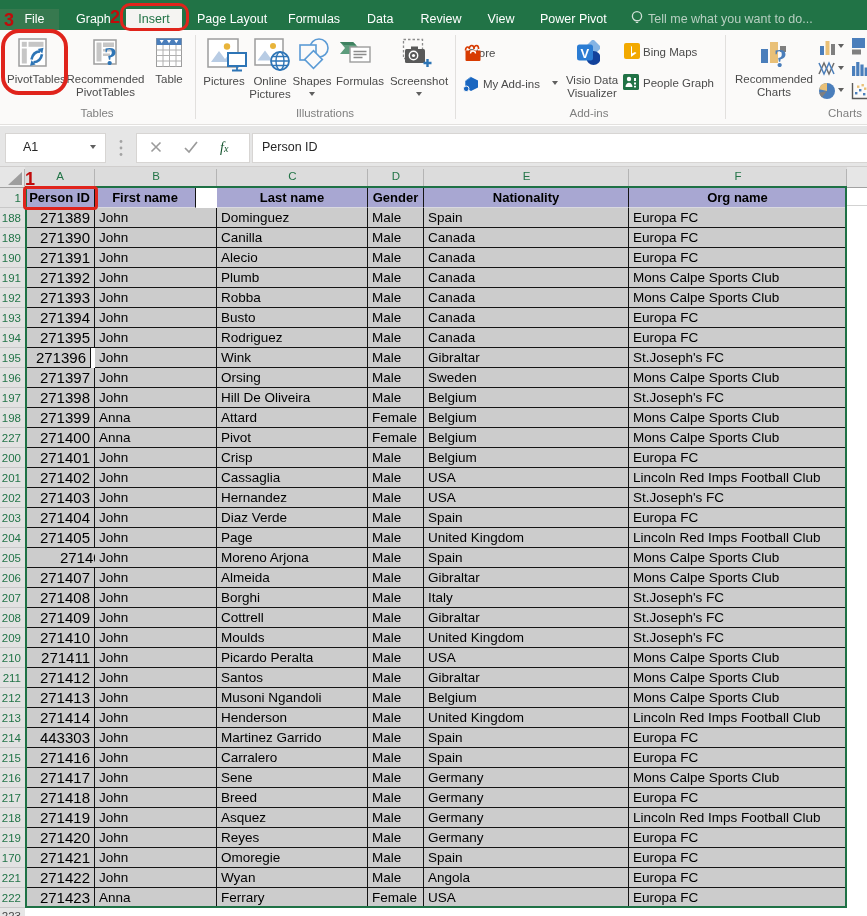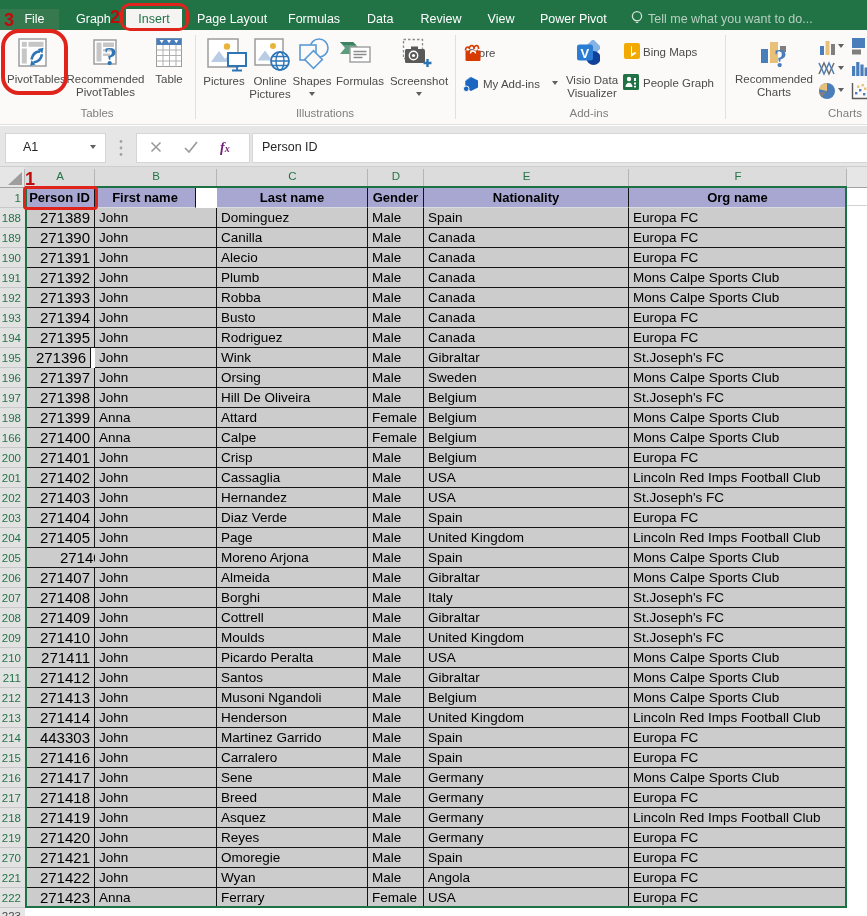--- a/index.html
+++ b/index.html
@@ -250,21 +250,21 @@
     </g>
   </svg>
 <div class="fwhite" style="left:136px;width:114px"></div>
 <div class="fwhite" style="left:252px;width:615px;border-right:none"></div>
 <svg class="abs" style="left:149px;top:140px" width="14" height="14" viewBox="0 0 14 14">
     <path d="M2.5 2.5l9 9M11.5 2.5l-9 9" stroke="#9b9b9b" stroke-width="1.6"></path>
   </svg>
 <svg class="abs" style="left:183px;top:140px" width="16" height="14" viewBox="0 0 16 14">
     <path d="M2 8l4 4L14 2" stroke="#9b9b9b" stroke-width="1.7" fill="none"></path>
   </svg>
-<div class="abs" style="left:220px;top:140px;font-family:'Liberation Serif',serif;font-style:italic;font-weight:bold;font-size:14px;color:#701a75">f<span style="font-size:10px">x</span></div>
+<div class="abs" style="left:220px;top:140px;font-family:'Liberation Serif',serif;font-style:italic;font-weight:normal;font-size:14px;color:#14532d">f<span style="font-size:10px">x</span></div>
 <div class="abs" style="left:262px;top:140px;font-size:12.5px;color:#262626">Person ID</div>
 
 <div id="colhdr">
     <div id="colhdrsel"></div>
 <svg style="position:absolute;left:6px;top:5px" width="17" height="14" viewBox="0 0 17 14">
       <polygon points="16,0 16,13 2,13" fill="#9e9e9e"></polygon>
     </svg>
 <div class="chl" style="left:25px;width:70px">A</div>
 <div class="chl" style="left:95px;width:122px">B</div>
 <div class="chl" style="left:217px;width:151px">C</div>
@@ -388,26 +388,26 @@
     <div class="c" style="left:95px;width:122px">Anna</div>
     <div class="c" style="left:217px;width:151px">Attard</div>
     <div class="c" style="left:368px;width:56px">Female</div>
     <div class="c" style="left:424px;width:205px">Belgium</div>
     <div class="c cF" style="left:629px;width:218px">Mons Calpe Sports Club</div>
   </div>
 <div class="rh" style="top:408px">198</div>
 <div class="row" style="top:428px">
     <div class="c cA" style="left:25px;width:70px">271400</div>
     <div class="c" style="left:95px;width:122px">Anna</div>
-    <div class="c" style="left:217px;width:151px">Calpe</div>
+    <div class="c" style="left:217px;width:151px">Pivot</div>
     <div class="c" style="left:368px;width:56px">Female</div>
     <div class="c" style="left:424px;width:205px">Belgium</div>
     <div class="c cF" style="left:629px;width:218px">Mons Calpe Sports Club</div>
   </div>
-<div class="rh" style="top:428px">166</div>
+<div class="rh" style="top:428px">227</div>
 <div class="row" style="top:448px">
     <div class="c cA" style="left:25px;width:70px">271401</div>
     <div class="c" style="left:95px;width:122px">John</div>
     <div class="c" style="left:217px;width:151px">Crisp</div>
     <div class="c" style="left:368px;width:56px">Male</div>
     <div class="c" style="left:424px;width:205px">Belgium</div>
     <div class="c cF" style="left:629px;width:218px">Europa FC</div>
   </div>
 <div class="rh" style="top:448px">200</div>
 <div class="row" style="top:468px">
@@ -582,21 +582,21 @@
   </div>
 <div class="rh" style="top:828px">219</div>
 <div class="row" style="top:848px">
     <div class="c cA" style="left:25px;width:70px">271421</div>
     <div class="c" style="left:95px;width:122px">John</div>
     <div class="c" style="left:217px;width:151px">Omoregie</div>
     <div class="c" style="left:368px;width:56px">Male</div>
     <div class="c" style="left:424px;width:205px">Spain</div>
     <div class="c cF" style="left:629px;width:218px">Europa FC</div>
   </div>
-<div class="rh" style="top:848px">270</div>
+<div class="rh" style="top:848px">170</div>
 <div class="row" style="top:868px">
     <div class="c cA" style="left:25px;width:70px">271422</div>
     <div class="c" style="left:95px;width:122px">John</div>
     <div class="c" style="left:217px;width:151px">Wyan</div>
     <div class="c" style="left:368px;width:56px">Male</div>
     <div class="c" style="left:424px;width:205px">Angola</div>
     <div class="c cF" style="left:629px;width:218px">Europa FC</div>
   </div>
 <div class="rh" style="top:868px">221</div>
 <div class="row" style="top:888px">

